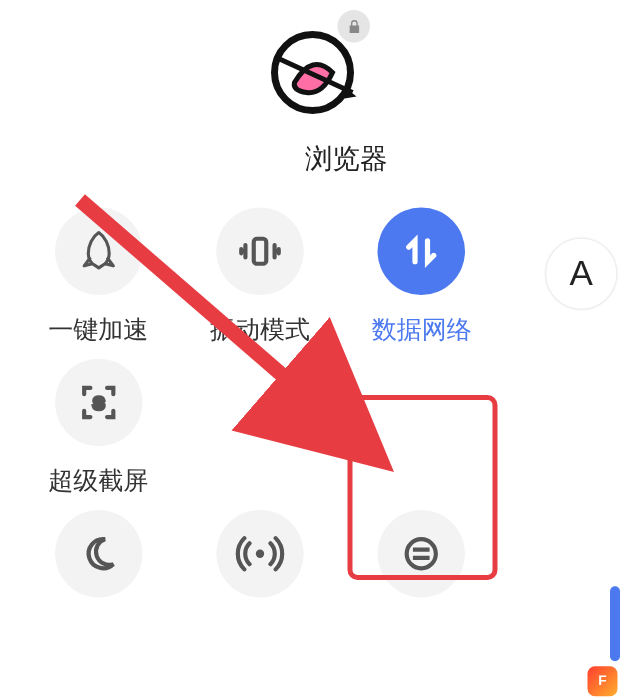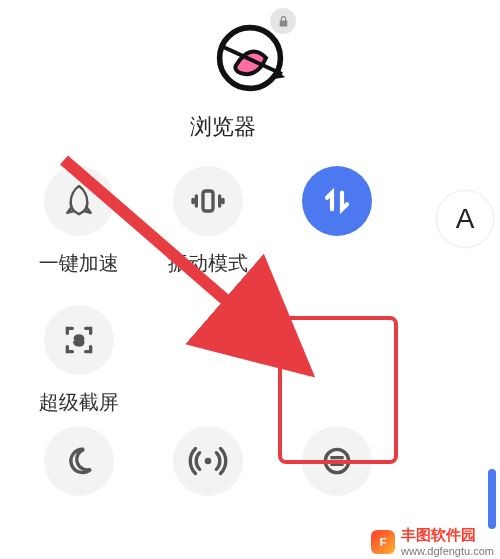--- a/index.html
+++ b/index.html
@@ -1,25 +1,25 @@
 <!DOCTYPE html>
 <html><head>
 <meta charset="utf-8">
 <style>
   html,body{margin:0;padding:0;width:500px;height:559px;background:#fff;font-family:-apple-system,Helvetica,Arial,sans-serif;overflow:hidden;position:relative;color:#333}
   .page{position:relative;width:500px;height:559px}
   
   .apps{display:flex;justify-content:space-around;padding:18px 10px 10px 10px}
-  .app{width:120px;text-align:left;position:relative}
+  .app{width:120px;text-align:right;position:relative}
   .app .ico{width:80px;height:80px;margin:0 auto 14px auto;position:relative}
   .app .lbl{font-size:22px;color:#222}
   .lock-badge{position:absolute;top:-10px;right:14px;width:26px;height:26px;border-radius:50%;background:#e5e5e5;display:flex;align-items:center;justify-content:center;color:#888;font-weight:bold}
   .lock-badge svg{width:13px;height:13px;fill:#888}
   
-  .qs{display:grid;grid-template-columns:repeat(3,1fr);gap:28px 8px;padding:14px 18px 0 18px;width:380px}
+  .qs{display:grid;grid-template-columns:repeat(3,1fr);gap:10px 8px;padding:14px 18px 0 18px;width:380px}
   .tile{display:flex;flex-direction:column;align-items:center;position:relative}
   .tile .circ{width:70px;height:70px;border-radius:50%;display:flex;align-items:center;justify-content:center;margin-bottom:14px;position:relative}
   .tile .circ svg{width:40px;height:40px}
   .off{background:#f3f3f4}
   .on{background:#4c79ef}
   .tlbl{font-size:20px;white-space:nowrap}
   .tlbl-off{color:#333}.tlbl-on{color:#4c79ef}
   
   .qs2{display:grid;grid-template-columns:repeat(3,1fr);gap:10px 8px;padding:10px 18px 0 18px;width:380px}
   
@@ -82,20 +82,21 @@
     </div>
     <div class="tlbl tlbl-off">振动模式</div>
   </div>
 
   <div class="tile">
     <div class="circ on">
       <svg viewBox="0 0 48 48" fill="none" stroke="#fff" stroke-width="5" stroke-linecap="round">
             <path d="M18 34V14l-6 6M30 14v20l6-6"></path>
           </svg>
     </div>
+    <div class="tlbl tlbl-on">数据网络</div>
   </div>
 
   <div class="tile">
     <div class="circ off">
       <svg viewBox="0 0 48 48" fill="none" stroke="#555" stroke-width="4" stroke-linecap="round">
             <path d="M10 16v-6h6M38 16v-6h-6M10 32v6h6M38 32v6h-6"></path>
             <text x="24" y="30" font-size="16" text-anchor="middle" fill="#555" font-family="Arial" font-weight="bold">S</text>
           </svg>
     </div>
     <div class="tlbl tlbl-off">超级截屏</div>
@@ -145,19 +146,15 @@
       </defs>
   <line x1="6" y1="6" x2="230" y2="200" stroke="#e63c42" stroke-width="12" marker-end="url(#ah)"></line>
 </svg>
 
 <div class="scroll-ind"></div>
 
 <div class="wm">
   <div class="logo">
         <span>F</span>
       </div>
-  <div>
-    <div class="t1">丰图软件园</div>
-    <div class="t2">www.dgfengtu.com</div>
-  </div>
 </div>
 
 </div>
 
 </body></html>

